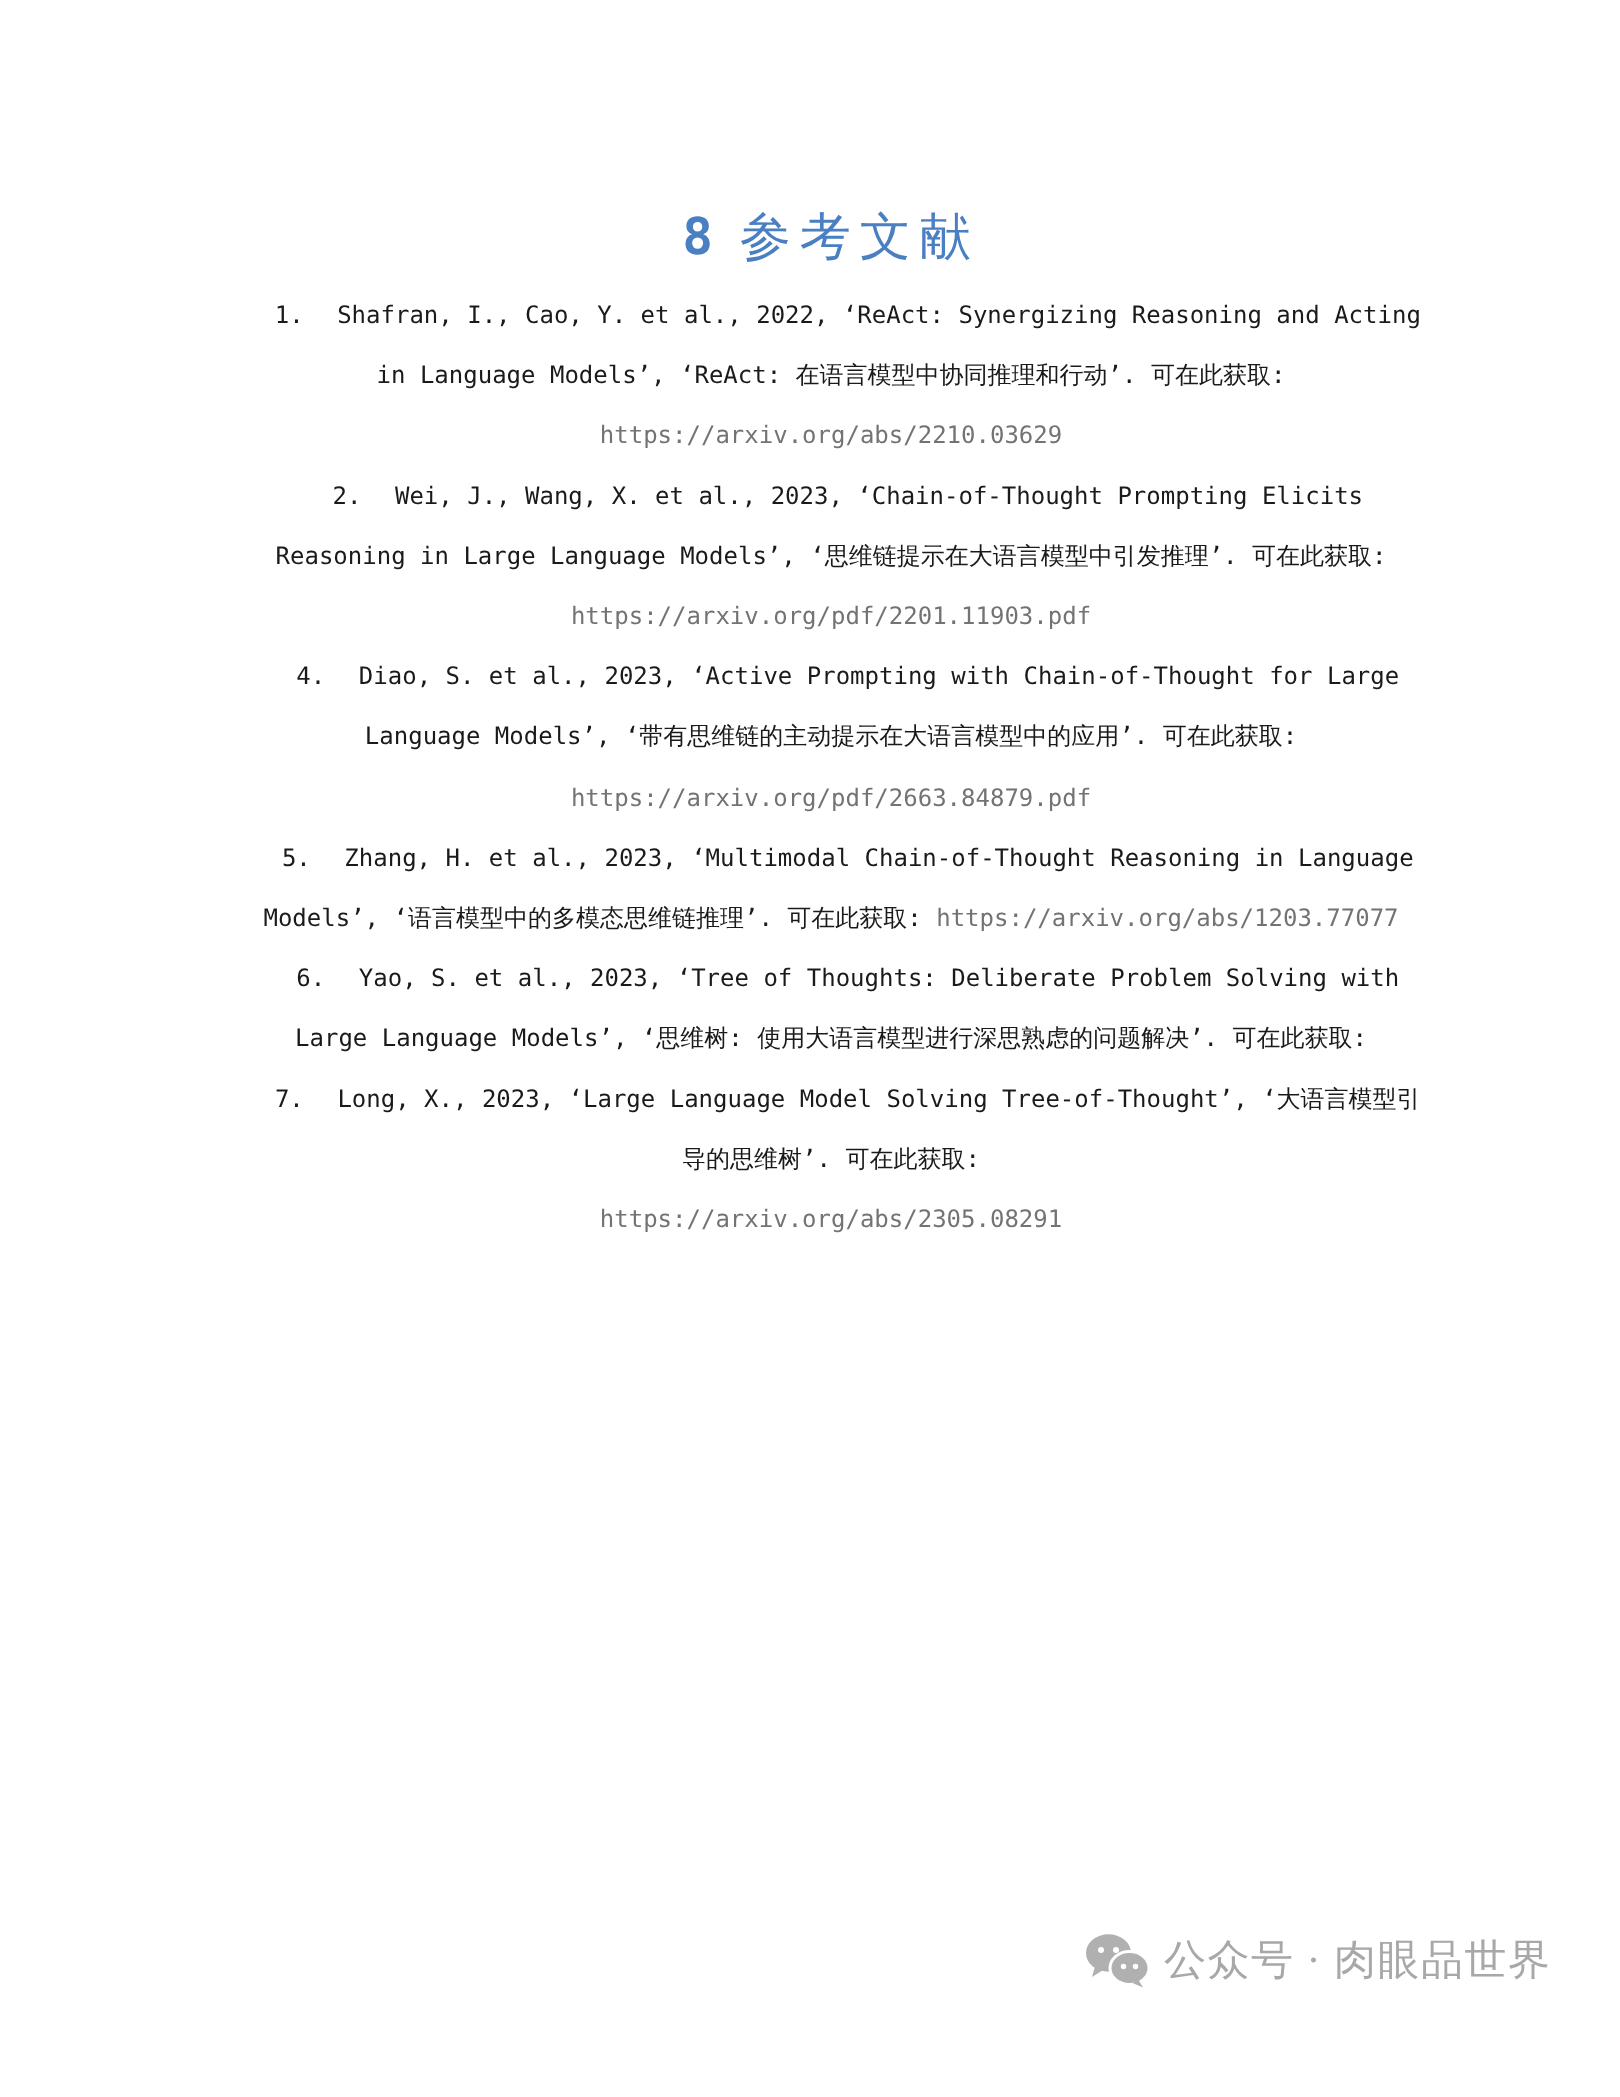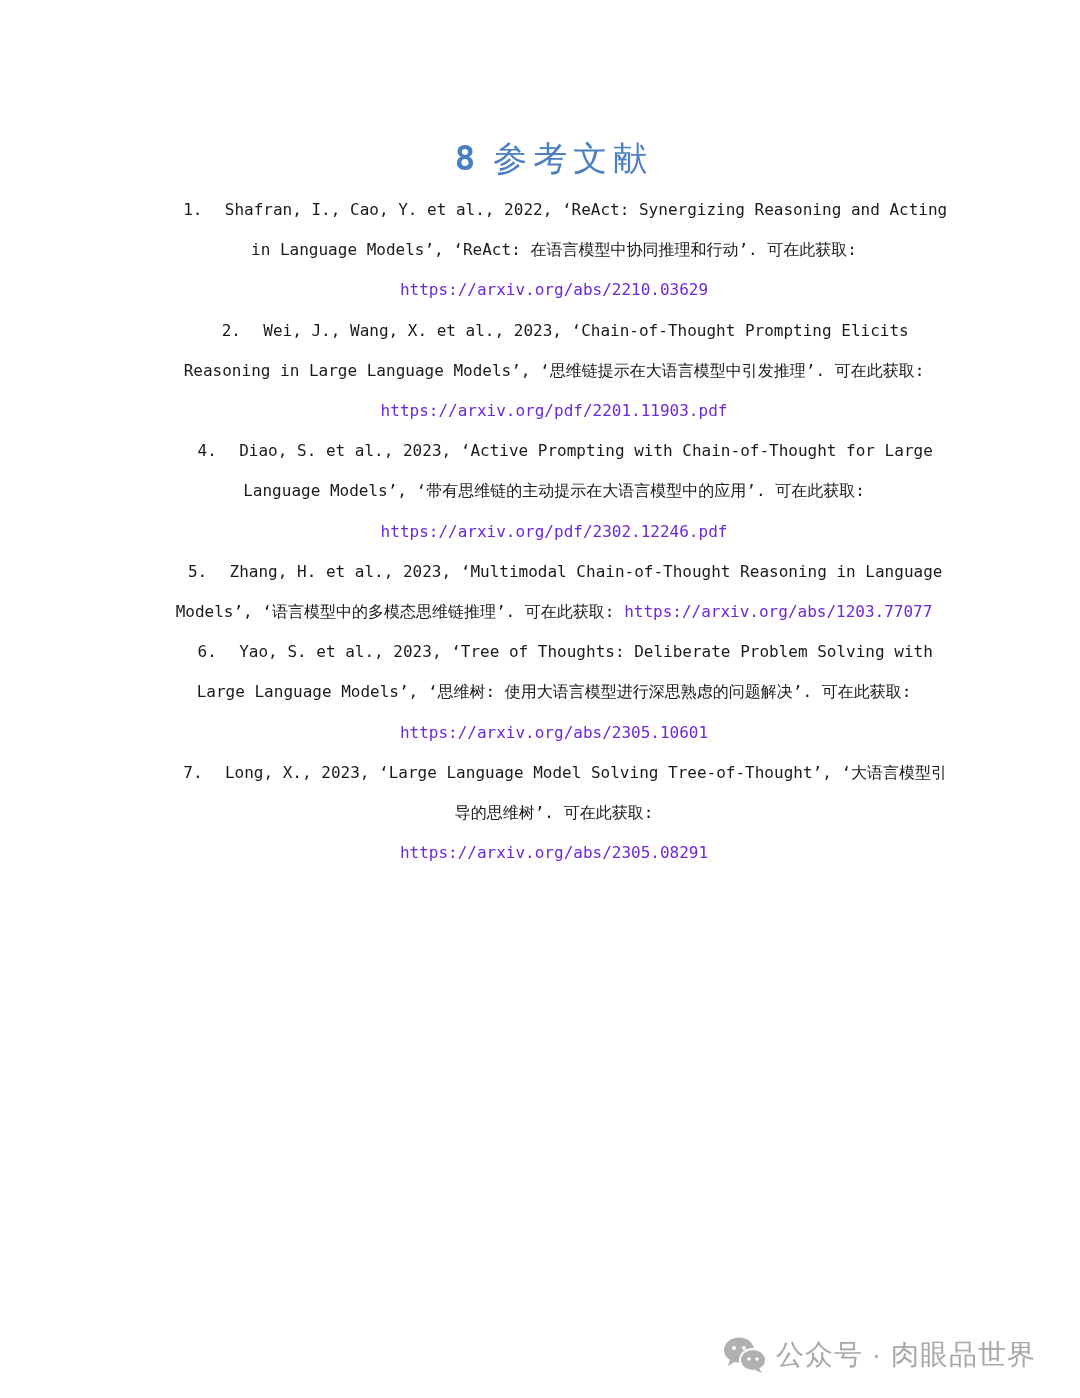--- a/index.html
+++ b/index.html
@@ -47,32 +47,32 @@
       margin-top: 2px;
     }
     .ref {
       margin: 0;
     }
     .ref .idx {
       display: inline-block;
       width: 64px;
     }
     .ref a.link {
-      color: #6d28d9;
+      color: #737373;
       text-decoration: none;
     }
     .watermark {
       position: absolute;
       left: 722px;
-      top: 1334px;
+      top: 1286px;
       height: 42px;
       display: flex;
       align-items: center;
       color: #a8a8a8;
-      font-family: Liberation Sans, sans-serif;
+      font-family: Liberation Serif, serif;
       font-size: 28px;
       letter-spacing: 1px;
       white-space: nowrap;
     }
     .watermark .wechat {
       width: 46px;
       height: 40px;
       margin-right: 8px;
     }
   </style>
@@ -85,27 +85,27 @@
   </h1>
 
   <div class="refs">
     <p class="ref">
       <span class="idx">1.</span><span>Shafran, I., Cao, Y. et al., 2022, ‘ReAct: Synergizing Reasoning and Acting in Language Models’, ‘ReAct: 在语言模型中协同推理和行动’. 可在此获取: </span><br><a class="link">https://arxiv.org/abs/2210.03629</a>
     </p>
     <p class="ref">
       <span class="idx">2.</span><span>Wei, J., Wang, X. et al., 2023, ‘Chain-of-Thought Prompting Elicits Reasoning in Large Language Models’, ‘思维链提示在大语言模型中引发推理’. 可在此获取: </span><br><a class="link">https://arxiv.org/pdf/2201.11903.pdf</a>
     </p>
     <p class="ref">
-      <span class="idx">4.</span><span>Diao, S. et al., 2023, ‘Active Prompting with Chain-of-Thought for Large Language Models’, ‘带有思维链的主动提示在大语言模型中的应用’. 可在此获取: </span><br><a class="link">https://arxiv.org/pdf/2302.12246.pdf</a>
+      <span class="idx">4.</span><span>Diao, S. et al., 2023, ‘Active Prompting with Chain-of-Thought for Large Language Models’, ‘带有思维链的主动提示在大语言模型中的应用’. 可在此获取: </span><br><a class="link">https://arxiv.org/pdf/2663.84879.pdf</a>
     </p>
     <p class="ref">
       <span class="idx">5.</span><span>Zhang, H. et al., 2023, ‘Multimodal Chain-of-Thought Reasoning in Language Models’, ‘语言模型中的多模态思维链推理’. 可在此获取: </span><a class="link">https://arxiv.org/abs/1203.77077</a>
     </p>
     <p class="ref">
-      <span class="idx">6.</span><span>Yao, S. et al., 2023, ‘Tree of Thoughts: Deliberate Problem Solving with Large Language Models’, ‘思维树: 使用大语言模型进行深思熟虑的问题解决’. 可在此获取: </span><br><a class="link">https://arxiv.org/abs/2305.10601</a>
+      <span class="idx">6.</span><span>Yao, S. et al., 2023, ‘Tree of Thoughts: Deliberate Problem Solving with Large Language Models’, ‘思维树: 使用大语言模型进行深思熟虑的问题解决’. 可在此获取: </span><br>
     </p>
     <p class="ref">
       <span class="idx">7.</span><span>Long, X., 2023, ‘Large Language Model Solving Tree-of-Thought’, ‘大语言模型引导的思维树’. 可在此获取: </span><br><a class="link">https://arxiv.org/abs/2305.08291</a>
     </p>
   </div>
 </div>
 
 <div class="watermark">
   <svg class="wechat" viewBox="0 0 46 40">
     <ellipse cx="17" cy="15" rx="15" ry="12.5" fill="#b0b0b0"></ellipse>

